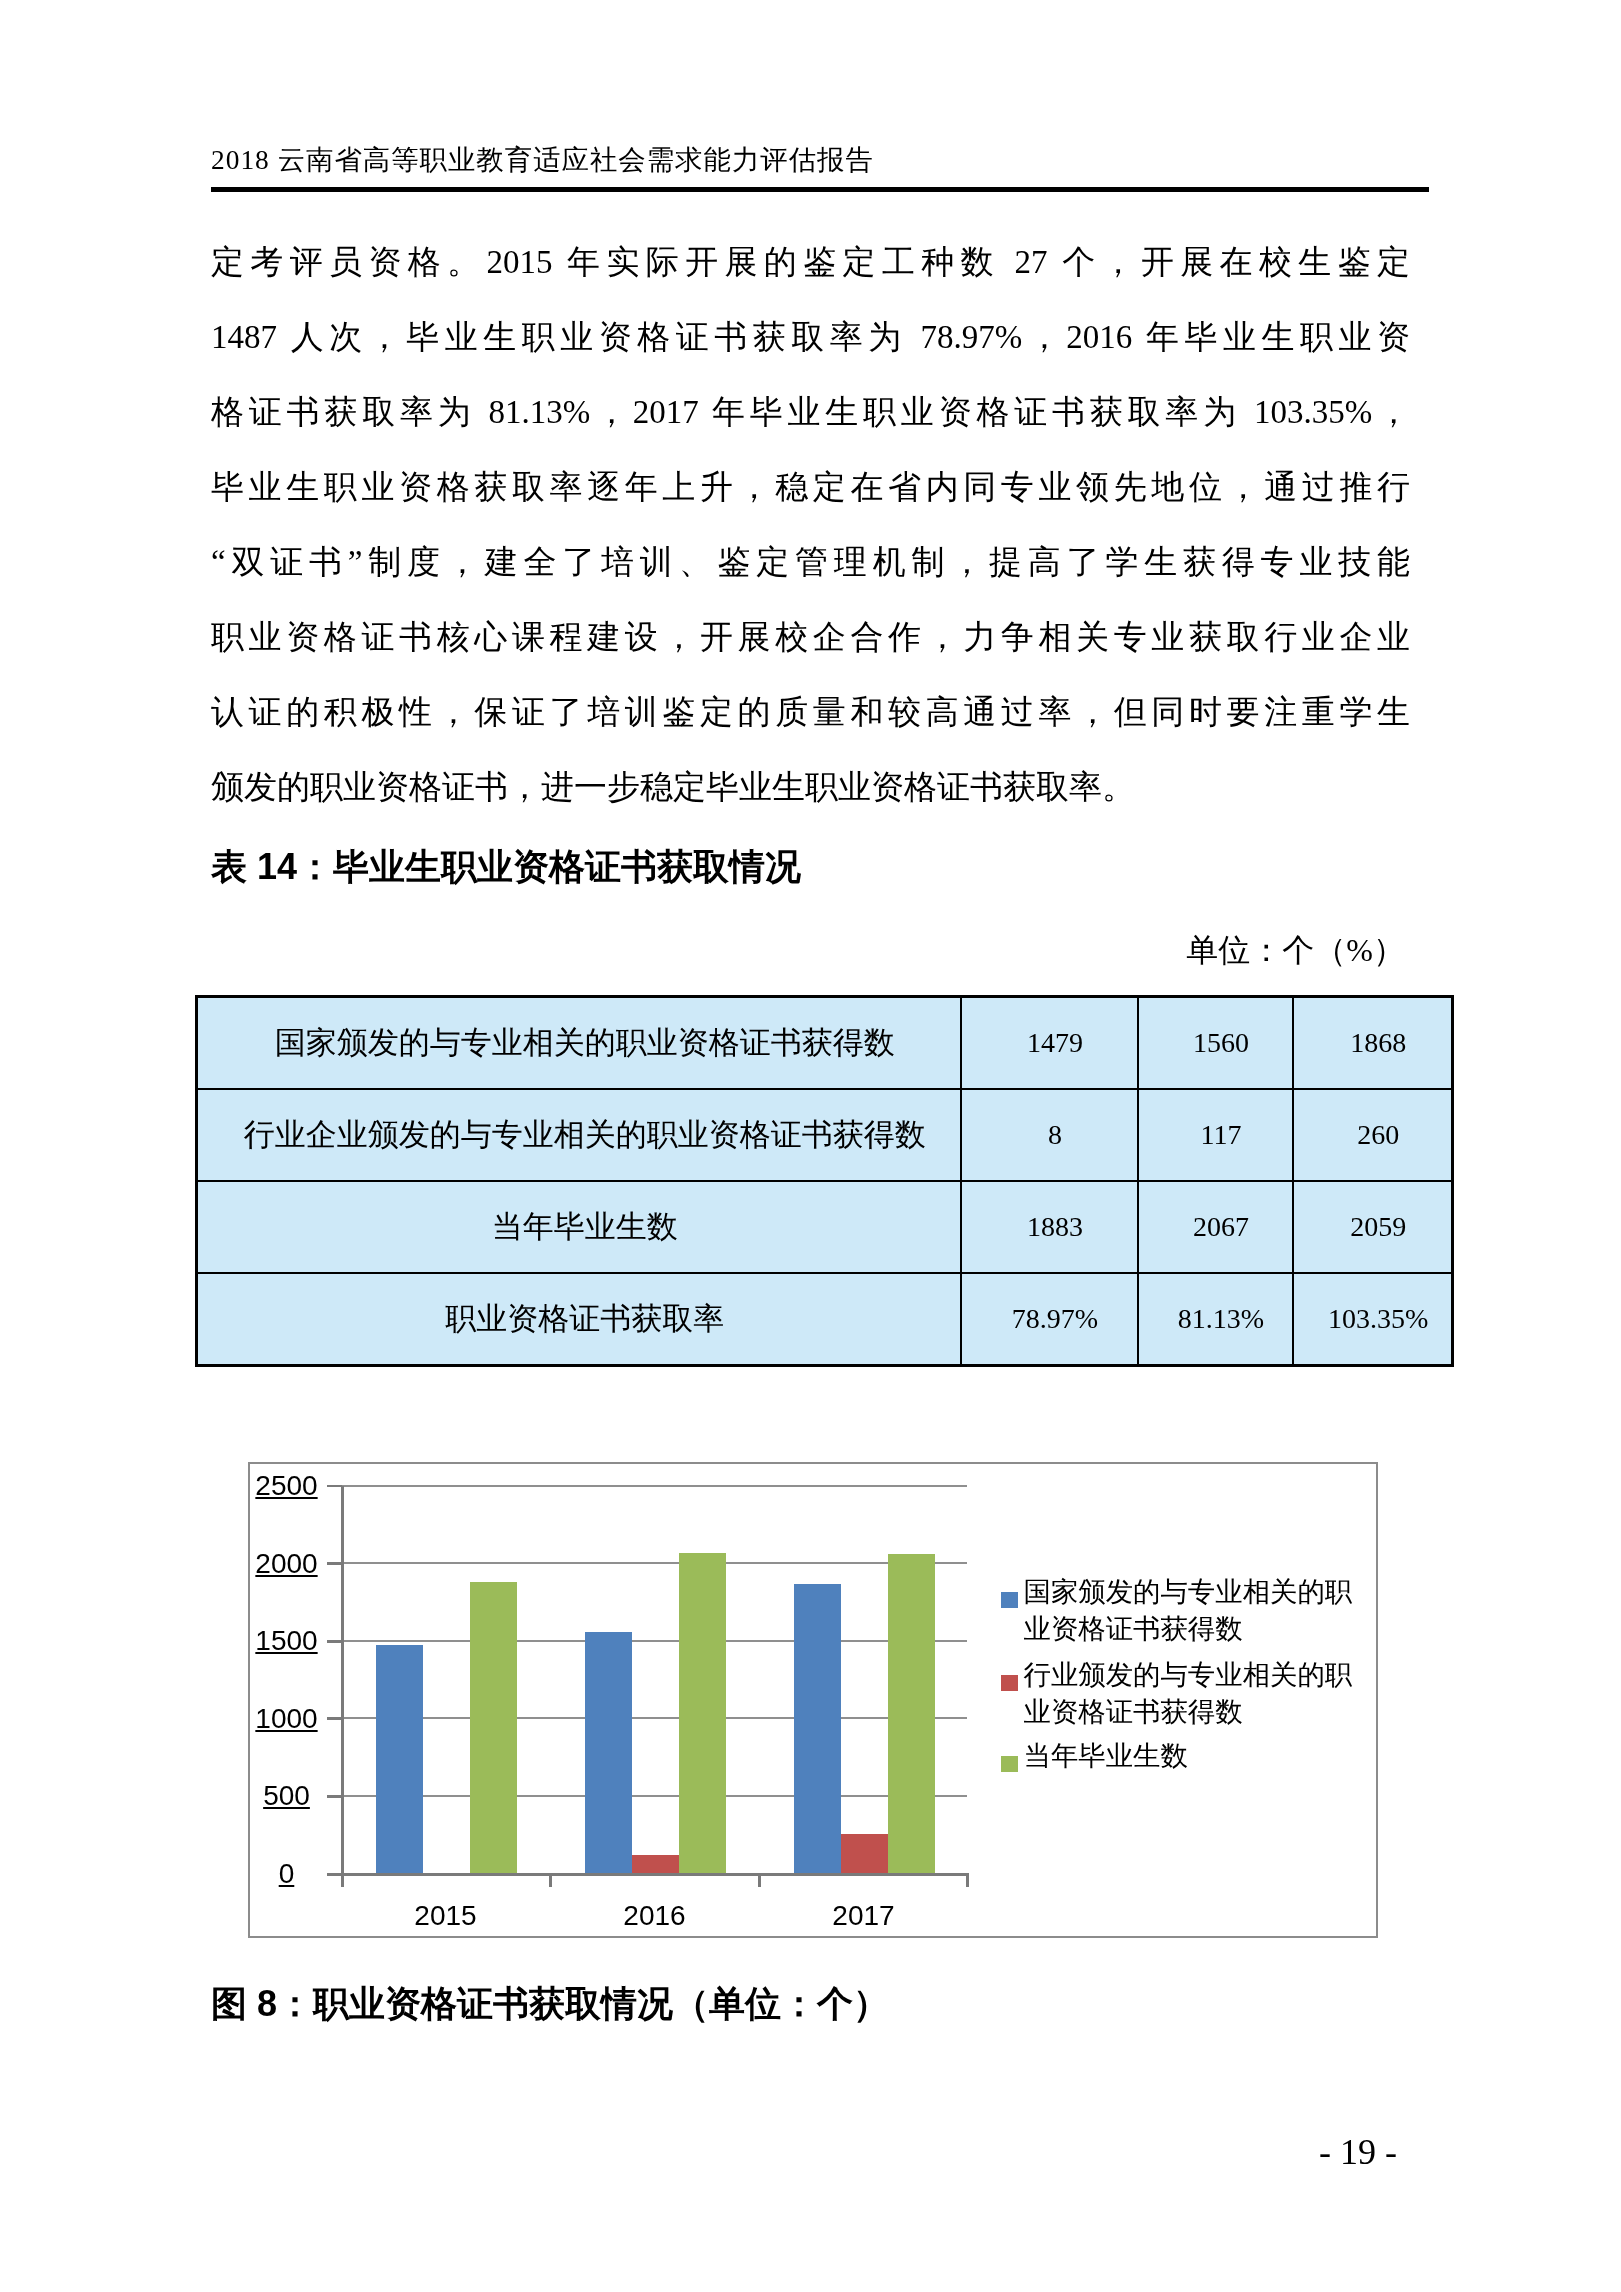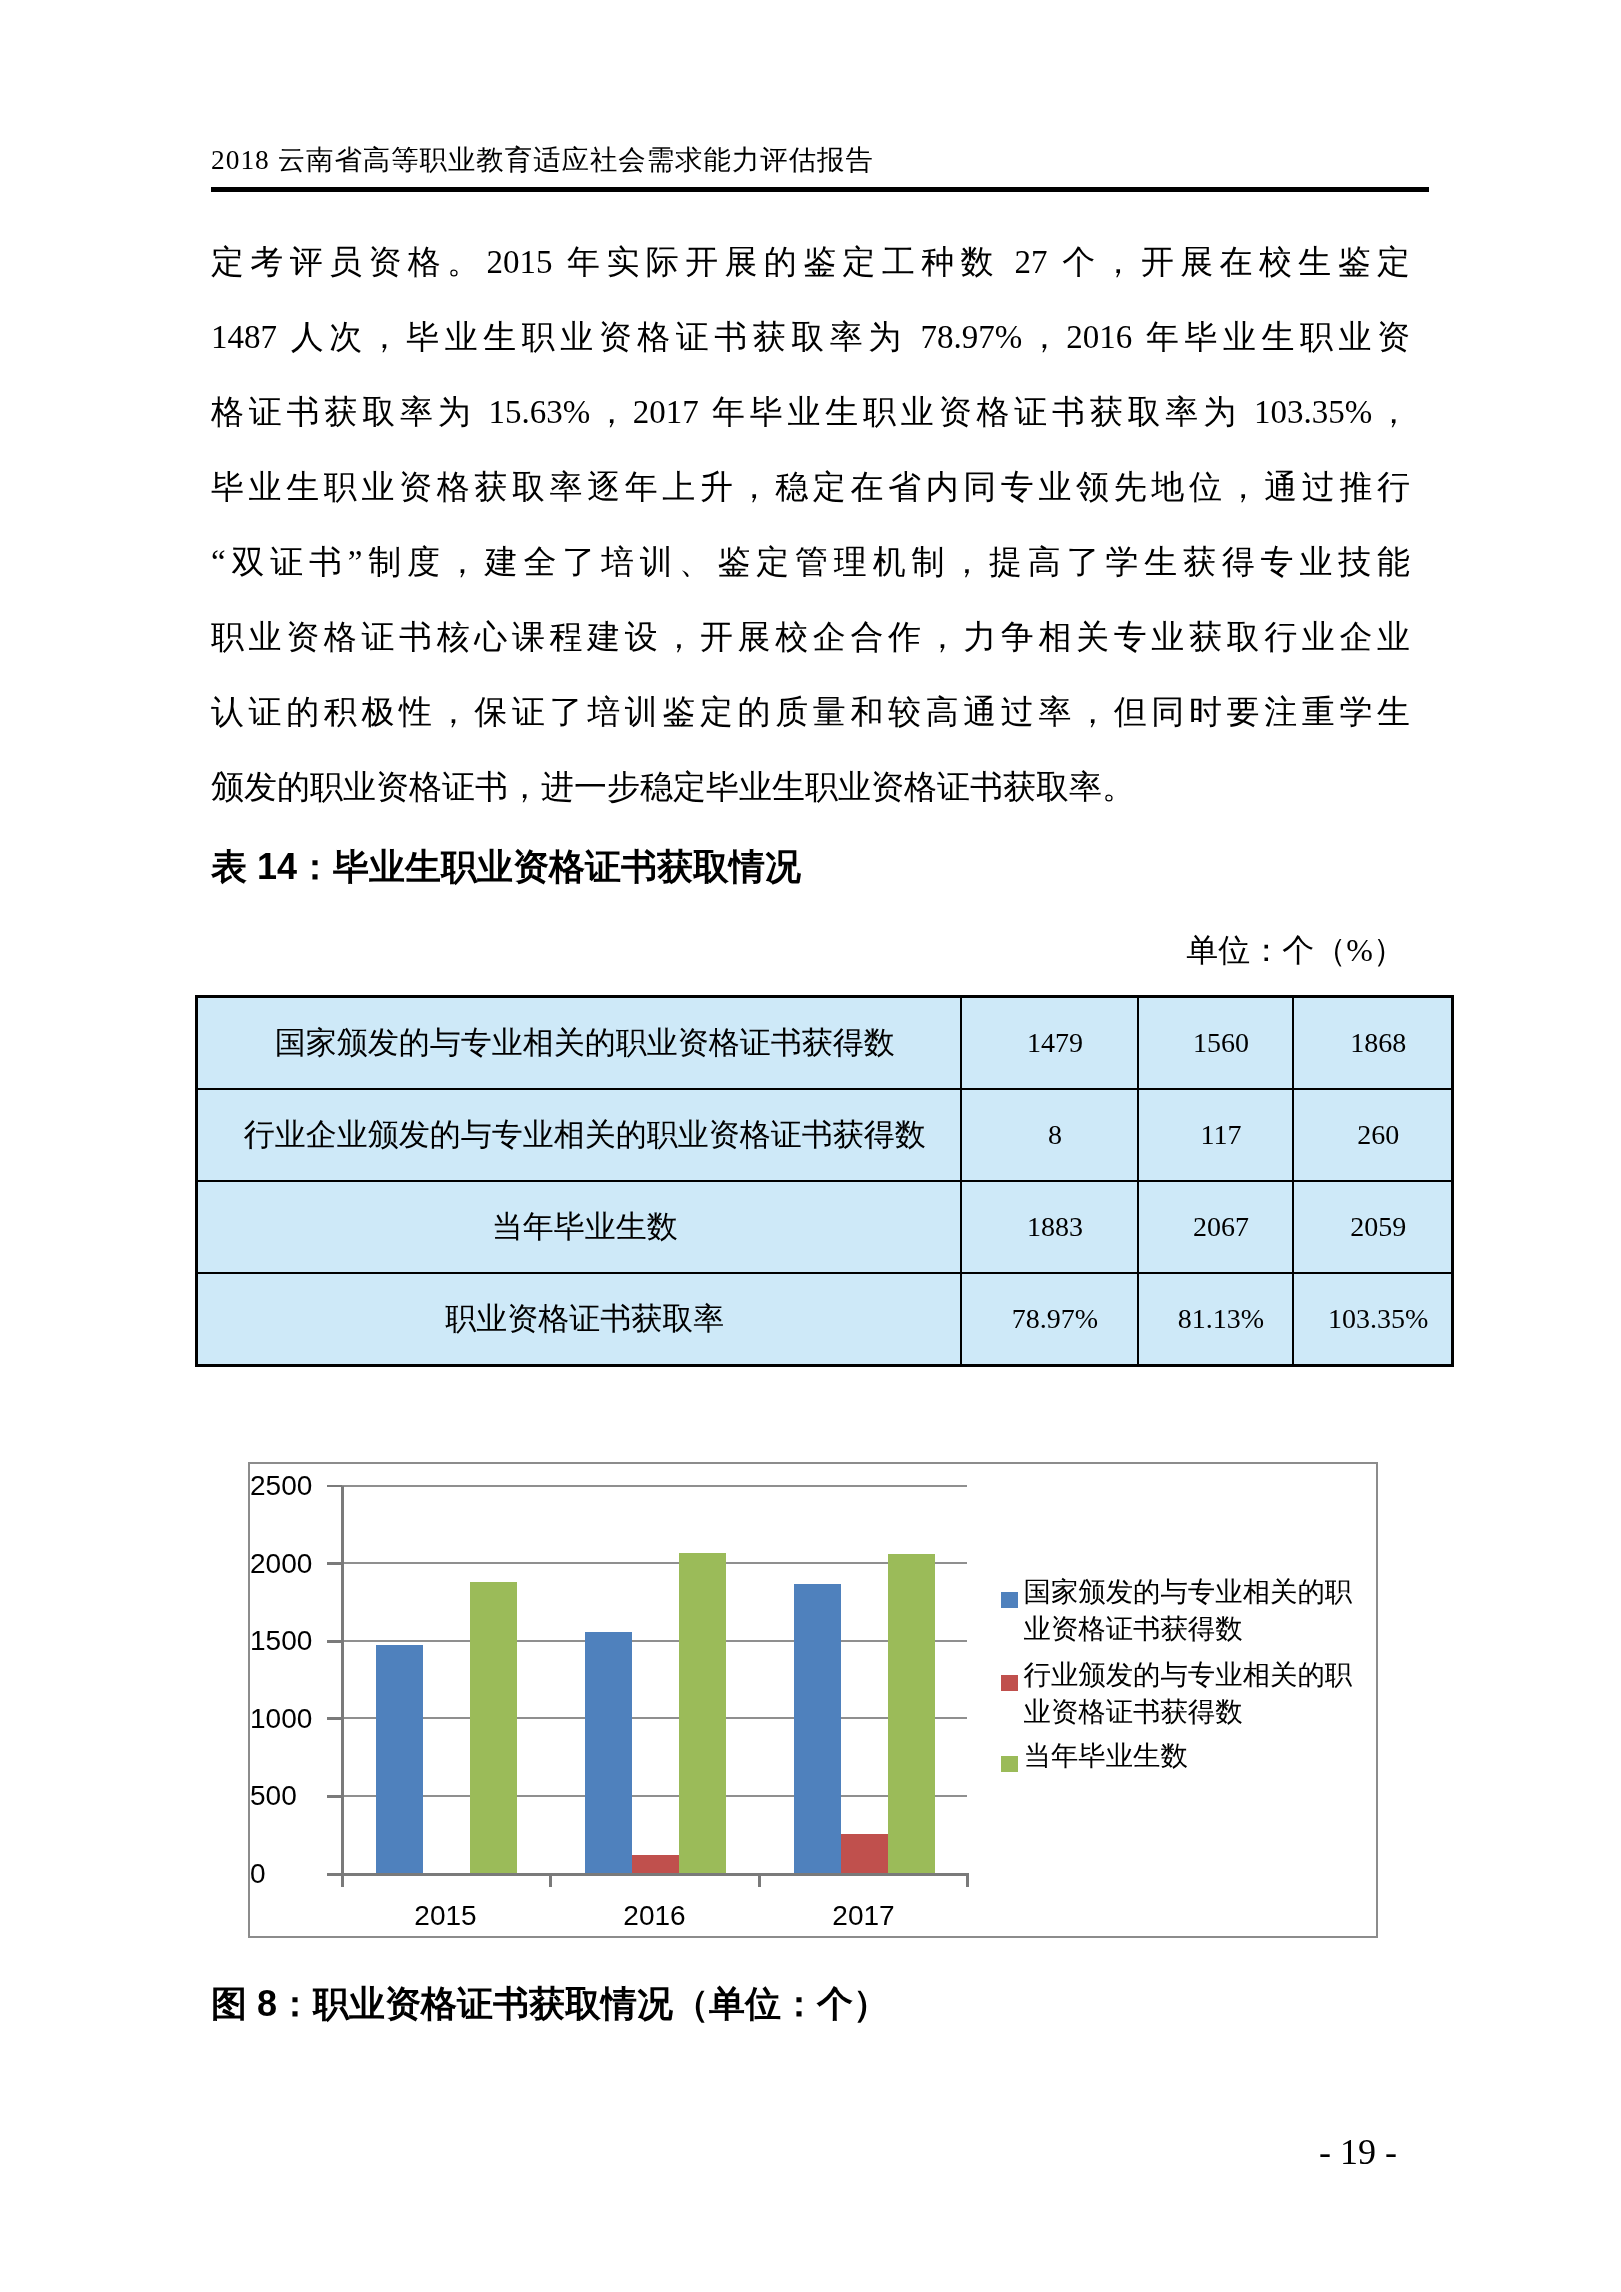--- a/index.html
+++ b/index.html
@@ -21,22 +21,22 @@
              table-layout:fixed;border:3.9px solid #000;}
   table.cert th,table.cert td{border:2.9px solid #000;text-align:center;vertical-align:middle;padding:0;}
   table.cert th{height:69px;background:var(--green);font-weight:bold;font-size:31px;}
   table.cert td{height:90px;background:var(--rowblue);padding-left:12px;}
   td.lbl{font-size:31px;}
   td.num{font-size:28px;}
   .chart-box{position:absolute;left:248px;top:1462px;width:1130px;height:476px;background:#fff;
              border:2.9px solid var(--chartborder);box-sizing:border-box;}
   .gridline{position:absolute;left:91px;width:626px;height:2px;background:var(--grid);}
   .ytick{position:absolute;left:77px;width:14.7px;height:2.9px;background:var(--axis);}
-  .ylab{position:absolute;left:0;width:73px;height:39px;line-height:39px;text-align:left;
-        font-size:28px;font-family:"Liberation Sans","DejaVu Sans",sans-serif;}
+  .ylab{position:absolute;left:0;width:73px;height:39px;line-height:39px;text-align:center;
+        font-size:28px;font-family:"Liberation Sans","DejaVu Sans",sans-serif;text-decoration:underline;}
   .yaxis{position:absolute;left:91px;top:21.6px;width:2.9px;height:401px;background:var(--axis);}
   .xaxis{position:absolute;left:91px;top:409px;width:628px;height:2.9px;background:var(--axis);}
   .xtick{position:absolute;top:410px;width:2.9px;height:12.7px;background:var(--axis);}
   .xlab{position:absolute;top:432px;width:209px;height:39px;line-height:39px;text-align:center;
         font-size:28px;font-family:"Liberation Sans","DejaVu Sans",sans-serif;}
   .plot{position:absolute;left:91px;top:21.6px;width:626px;height:388px;}
   .bar{position:absolute;bottom:0;}
   .legend-entry{position:absolute;left:751px;}
   .swatch{position:absolute;left:0;top:17.6px;width:16.7px;height:16.7px;}
   .legend-text{position:absolute;left:22.5px;top:0;width:353px;font-size:27.4px;line-height:37px;
@@ -48,21 +48,21 @@
 <body>
 
 <div class="page">
 
   <div class="header-title center-col">2018 云南省高等职业教育适应社会需求能力评估报告</div>
   <div class="header-rule"></div>
 
   <div class="paragraph">
     <div class="pline">定考评员资格。2015 年实际开展的鉴定工种数 27 个，开展在校生鉴定</div>
     <div class="pline">1487 人次，毕业生职业资格证书获取率为 78.97%，2016 年毕业生职业资</div>
-    <div class="pline">格证书获取率为 15.63%，2017 年毕业生职业资格证书获取率为 103.35%，</div>
+    <div class="pline">格证书获取率为 81.13%，2017 年毕业生职业资格证书获取率为 103.35%，</div>
     <div class="pline">毕业生职业资格获取率逐年上升，稳定在省内同专业领先地位，通过推行</div>
     <div class="pline">“双证书”制度，建全了培训、鉴定管理机制，提高了学生获得专业技能</div>
     <div class="pline">职业资格证书核心课程建设，开展校企合作，力争相关专业获取行业企业</div>
     <div class="pline">认证的积极性，保证了培训鉴定的质量和较高通过率，但同时要注重学生</div>
     <div class="pline last">颁发的职业资格证书，进一步稳定毕业生职业资格证书获取率。</div>
   </div>
 
   <div class="table-title center-col">表 14：毕业生职业资格证书获取情况</div>
   <div class="unit-note">单位：个（%）</div>
 

